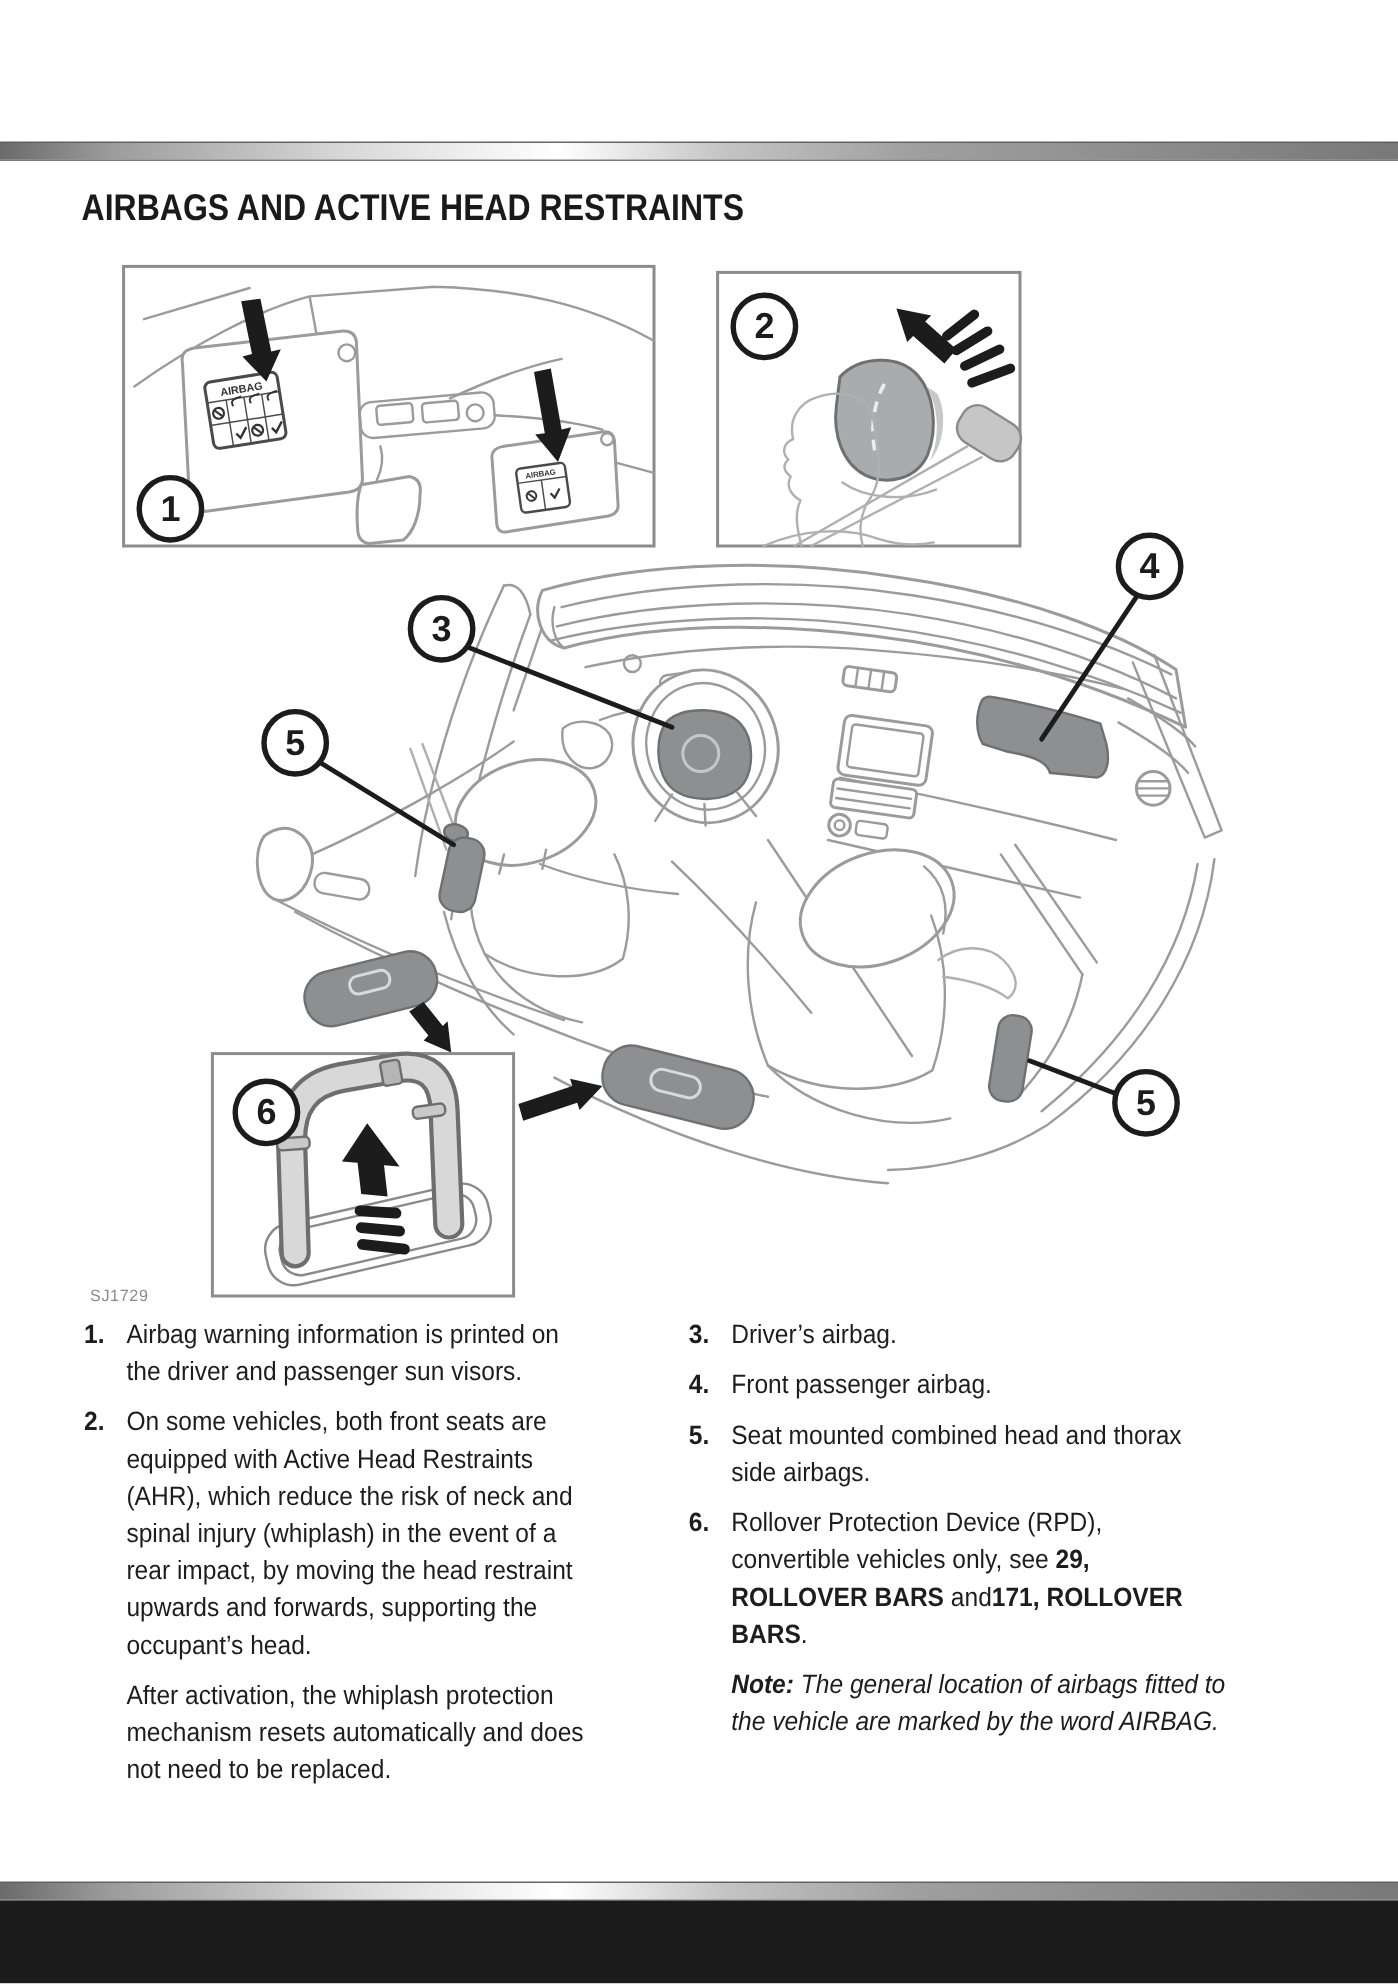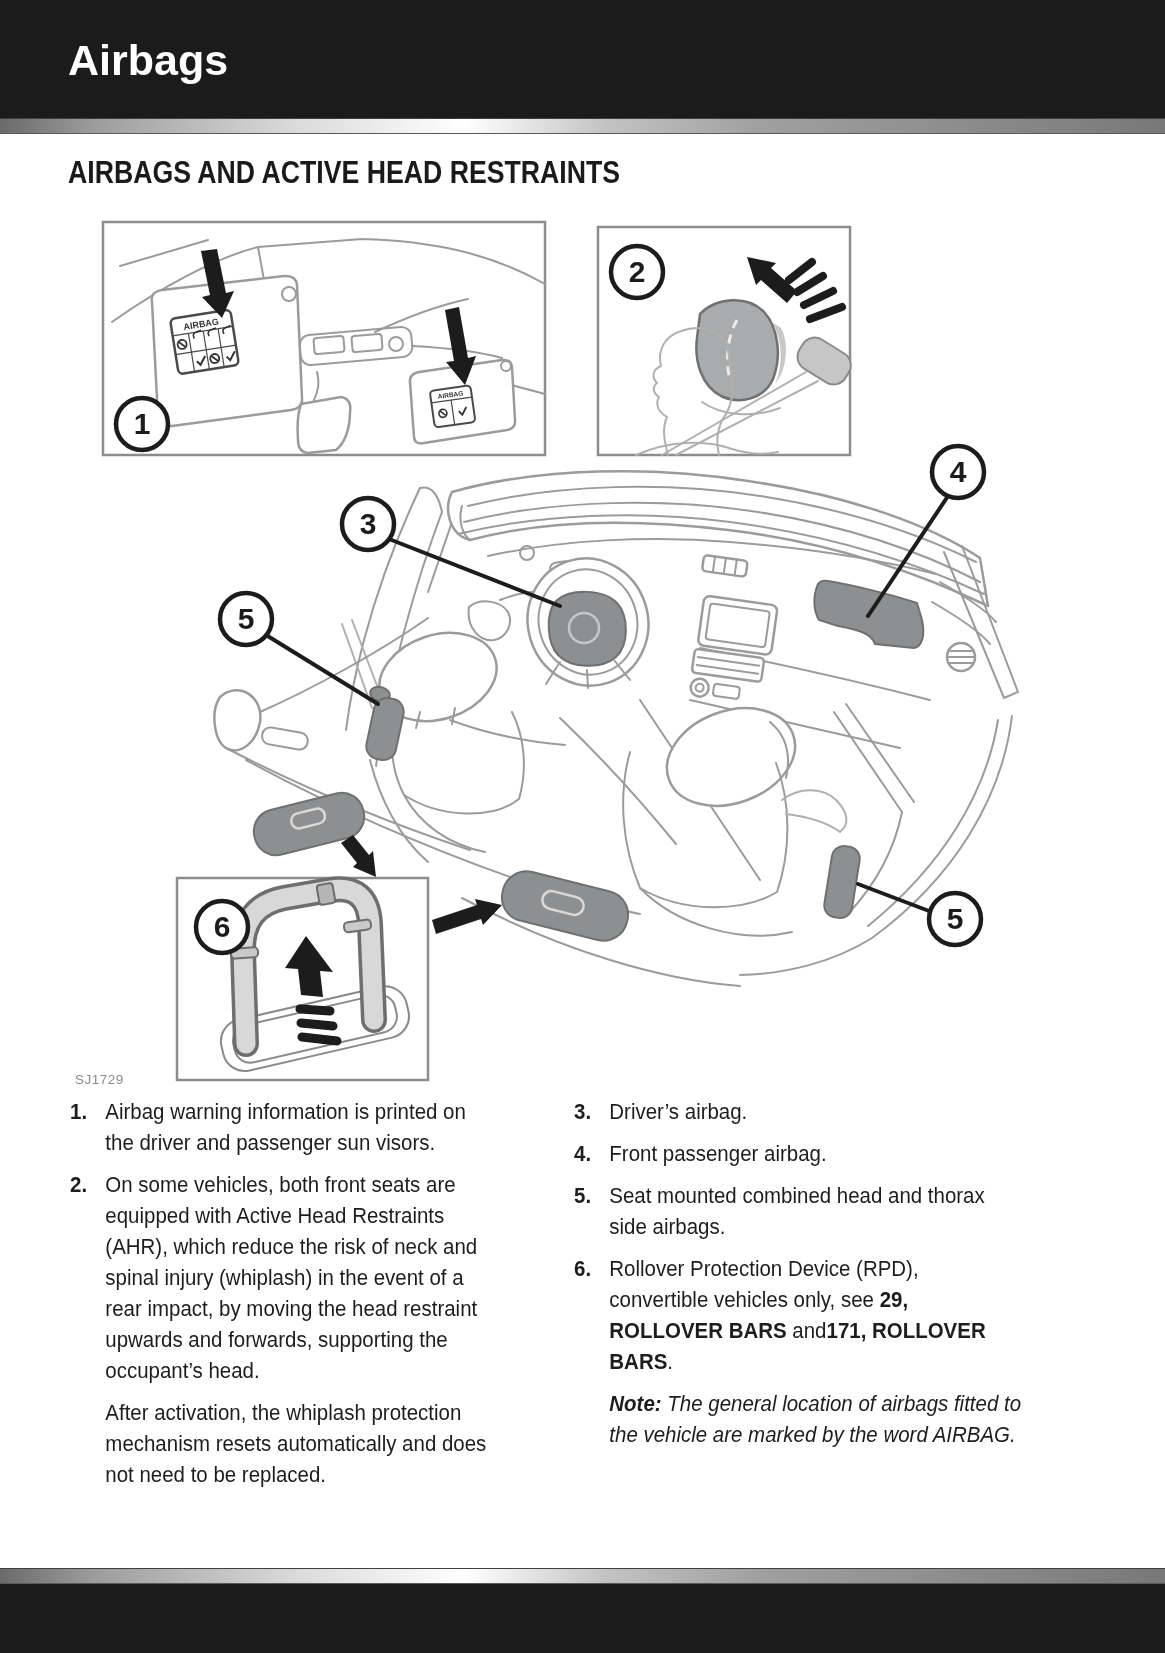--- a/index.html
+++ b/index.html
@@ -33,23 +33,20 @@
   .leader{fill:none;stroke:#1c1c1c;stroke-width:4;stroke-linecap:round;}
   .cobg{fill:#ffffff;stroke:#1c1c1c;stroke-width:4.5;}
   .panel{fill:#ffffff;stroke:#8c8c8c;stroke-width:2.5;}
   .blk{fill:#1c1c1c;}
 </style>
 </head>
 <body>
 
 <div class="page">
 
-  <div class="topbar">
-    <div class="page-title">Airbags</div>
-  </div>
   <div class="metal top"></div>
 
   <div class="section-heading">AIRBAGS AND ACTIVE HEAD RESTRAINTS</div>
 
   <svg class="figure-svg" width="1165" height="1095" viewBox="0 0 1165 1095">
 
     <g>
 
       <path class="ln" d="M420,488 C400,530 380,580 364,640 C356,670 350,700 346,730"></path>
       <path class="ln" d="M442,512 C424,560 406,620 392,680 C386,706 380,736 376,766"></path>

